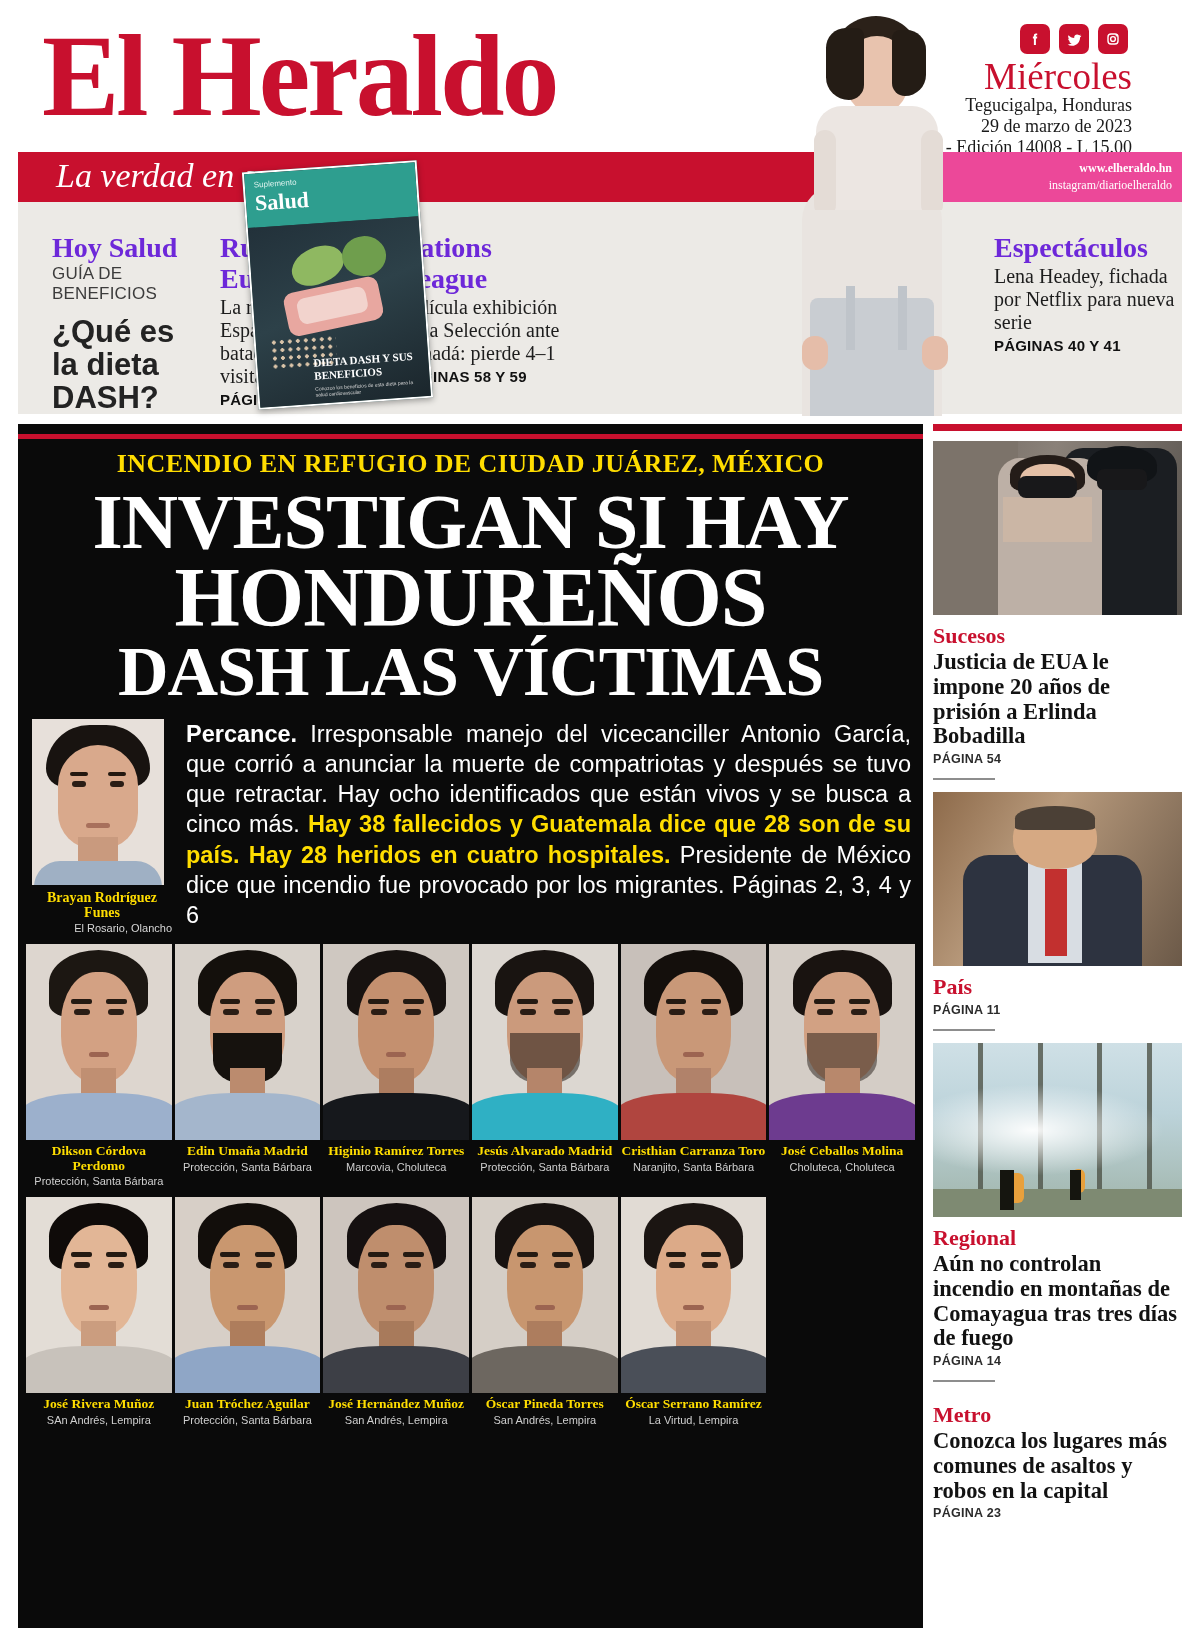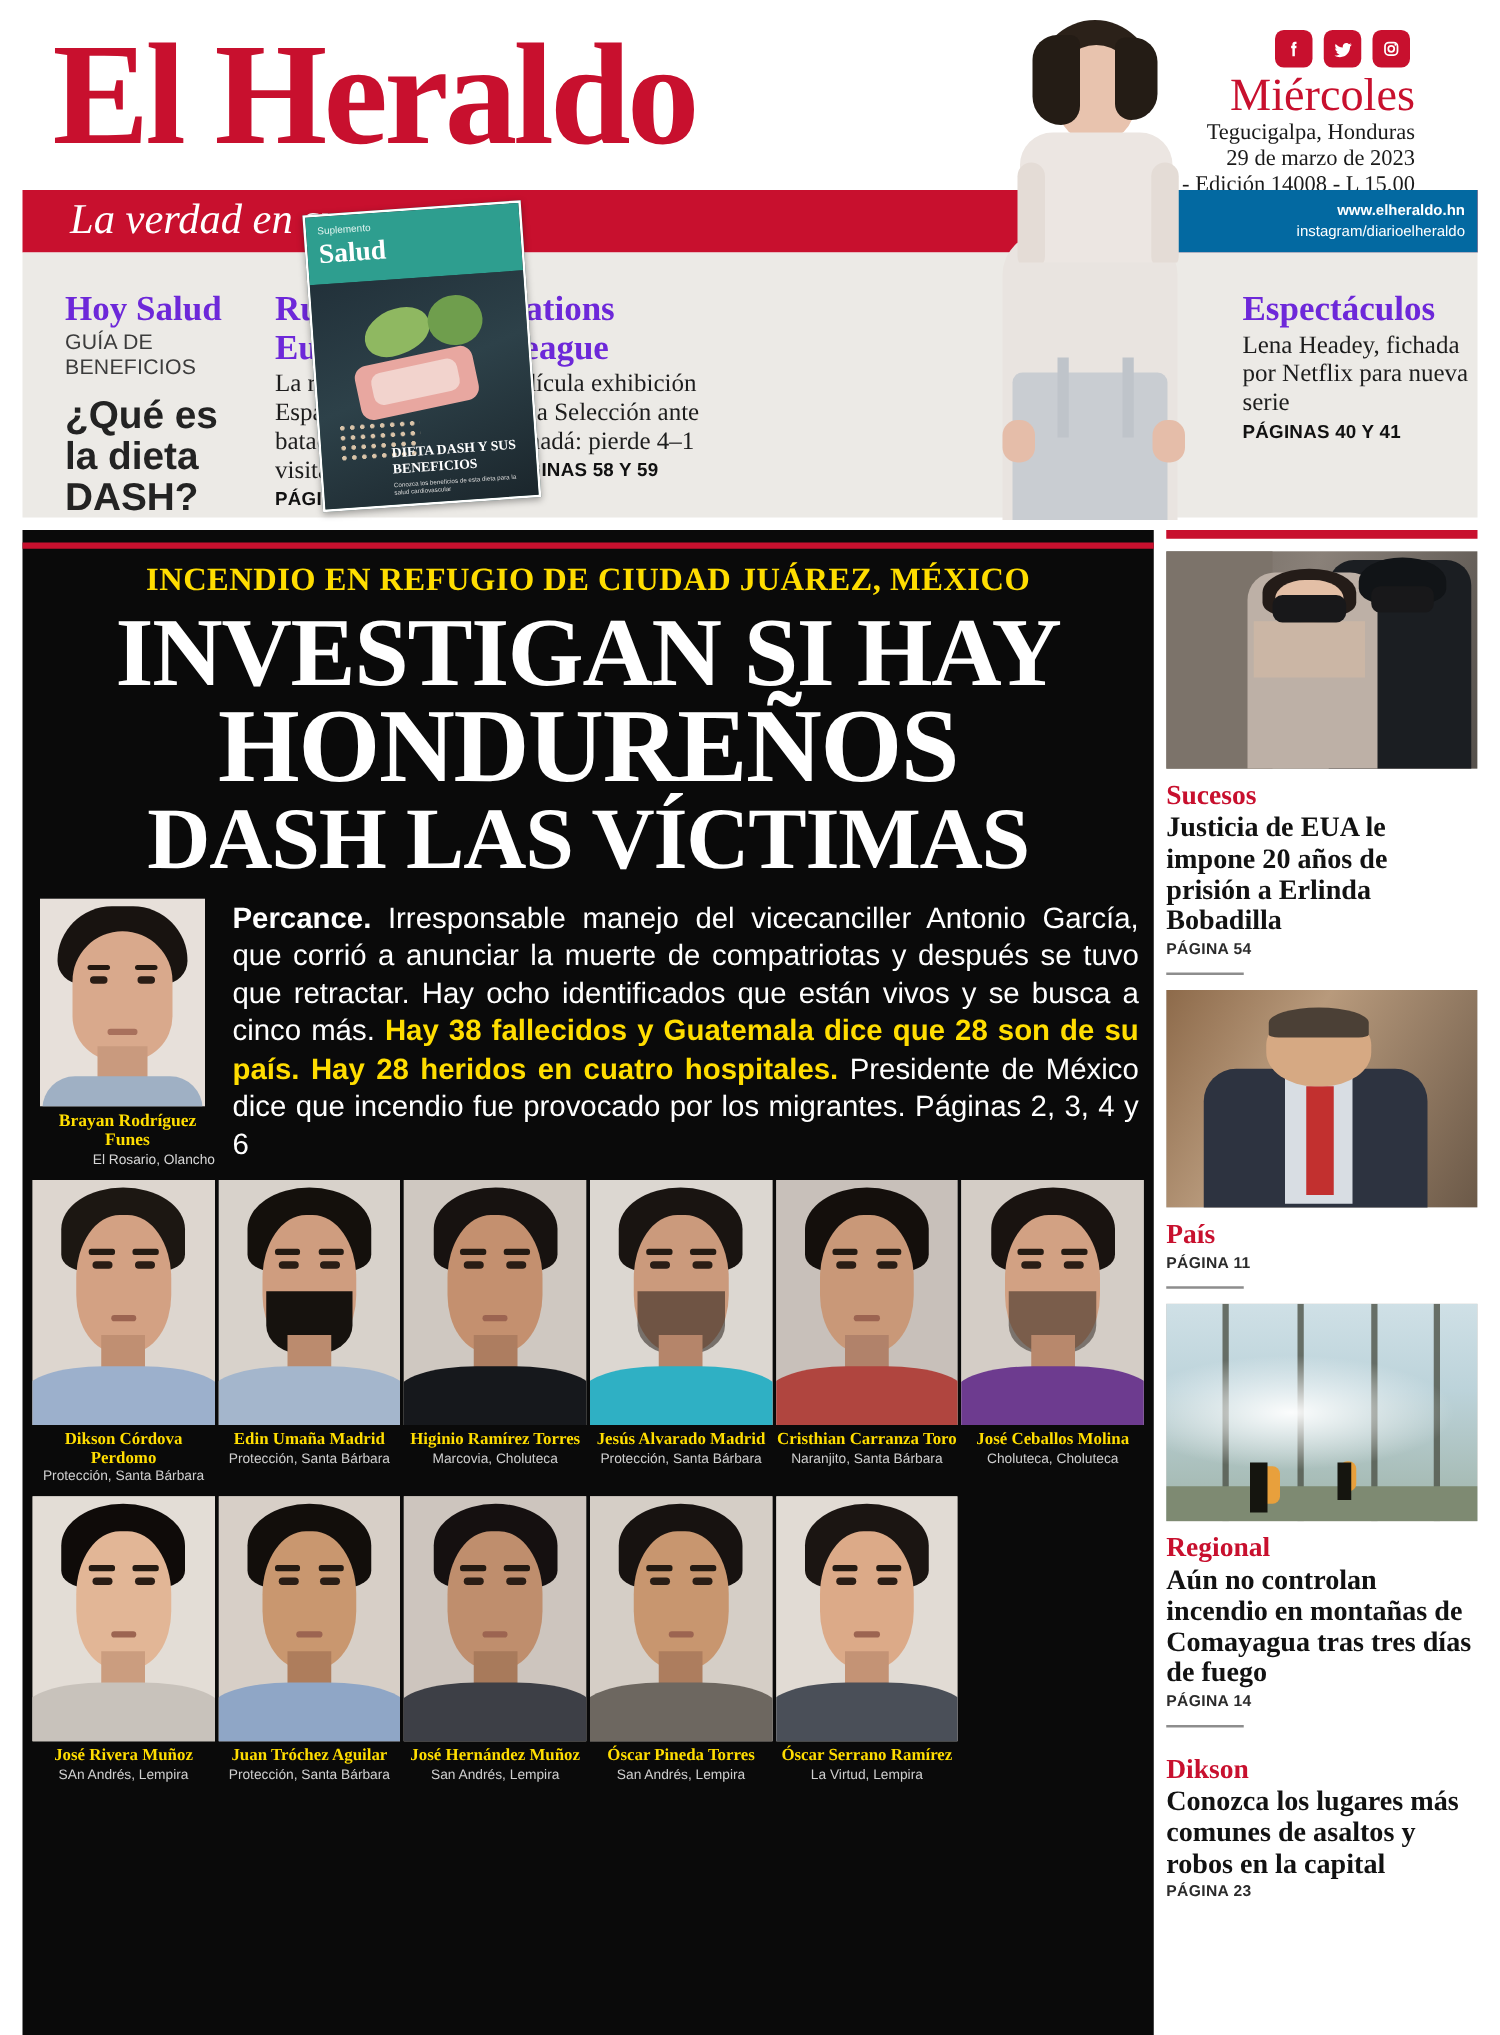--- a/index.html
+++ b/index.html
@@ -68,22 +68,22 @@
     position: relative; height: 50px; background: #c8102e;
     margin: 0 18px;
   }
   .slogan {
     position: absolute; left: 38px; top: 5px;
     color: #ffffff; font-style: italic; font-size: 34px;
     font-family: "Liberation Serif", serif;
   }
   .urlbox {
     position: absolute; right: 0px; top: 0; width: 272px; height: 50px;
-    background: #0369a1; color: #fff; text-align: right;
-    font-family: Liberation Sans, sans-serif; font-size: 12px;
+    background: #ec4899; color: #fff; text-align: right;
+    font-family: Liberation Serif, serif; font-size: 12px;
     padding: 8px 10px 0 0; line-height: 1.45;
   }
   .urlbox .u1 { font-weight: bold; }
 
   
   .teasers {
     position: relative; margin: 0 18px; height: 212px;
     background: #eceae6; display: flex; padding: 20px 0 0 0;
   }
   .tz { padding: 0 12px; position: relative; z-index: 2; }
@@ -724,19 +724,19 @@
         <div class="af-man1"></div>
         <div class="af-man2"></div>
       </div>
       <div class="rr-sect">Regional</div>
       <div class="rr-head">Aún no controlan incendio en montañas de Comayagua tras tres días de fuego</div>
       <div class="rr-page">PÁGINA 14</div>
       <div class="rr-div"></div>
     </div>
 
     <div class="rr-item">
-      <div class="rr-sect">Dikson</div>
+      <div class="rr-sect">Metro</div>
       <div class="rr-head">Conozca los lugares más comunes de asaltos y robos en la capital</div>
       <div class="rr-page">PÁGINA 23</div>
     </div>
   </div>
 
 </div>
 
 </body></html>

